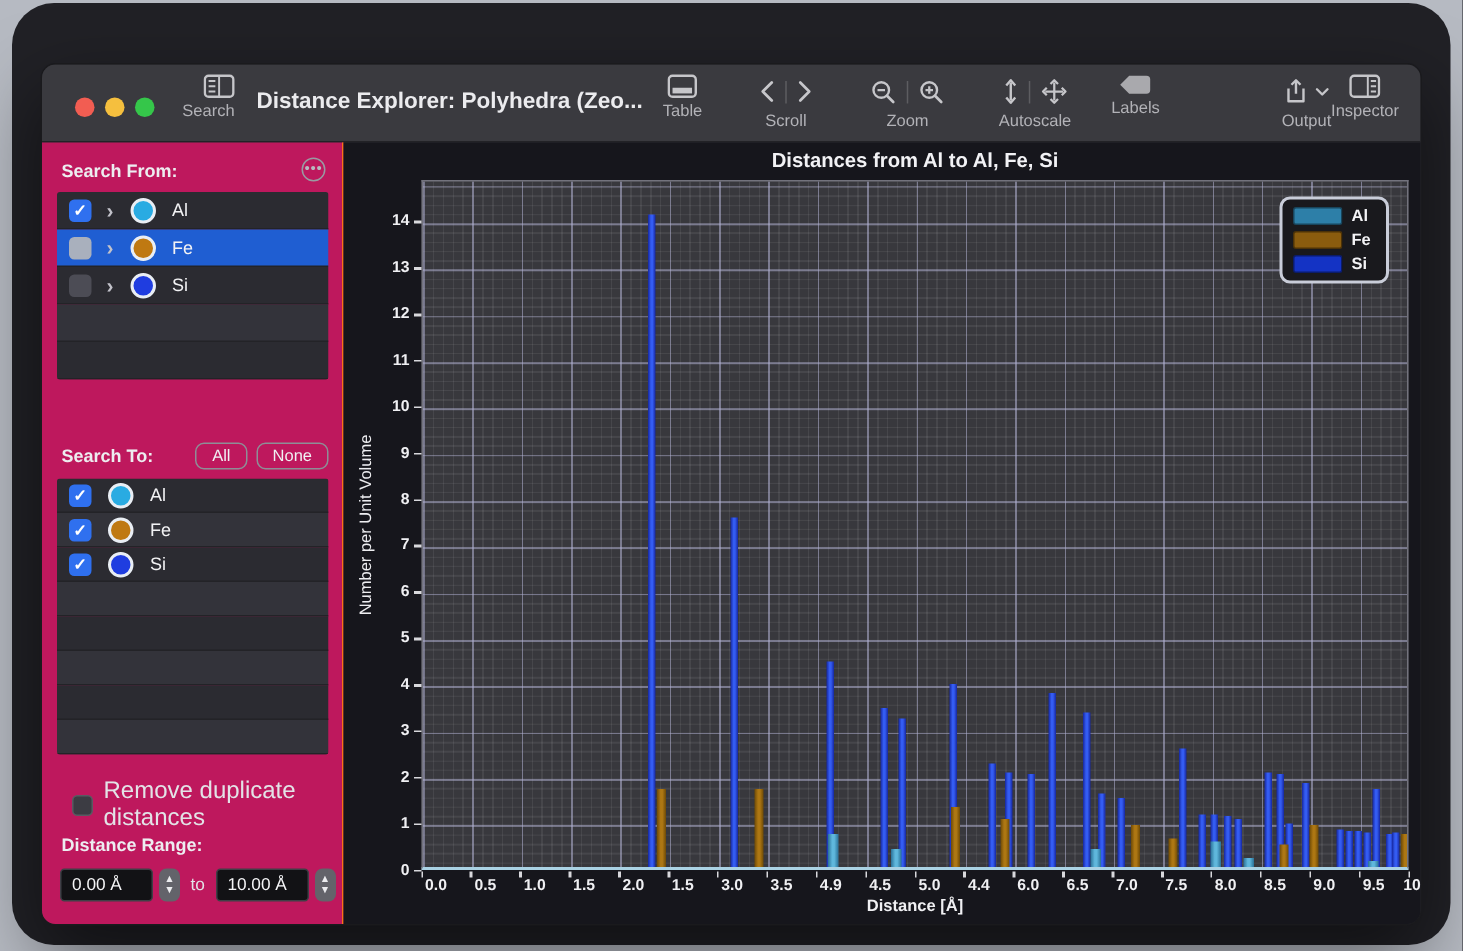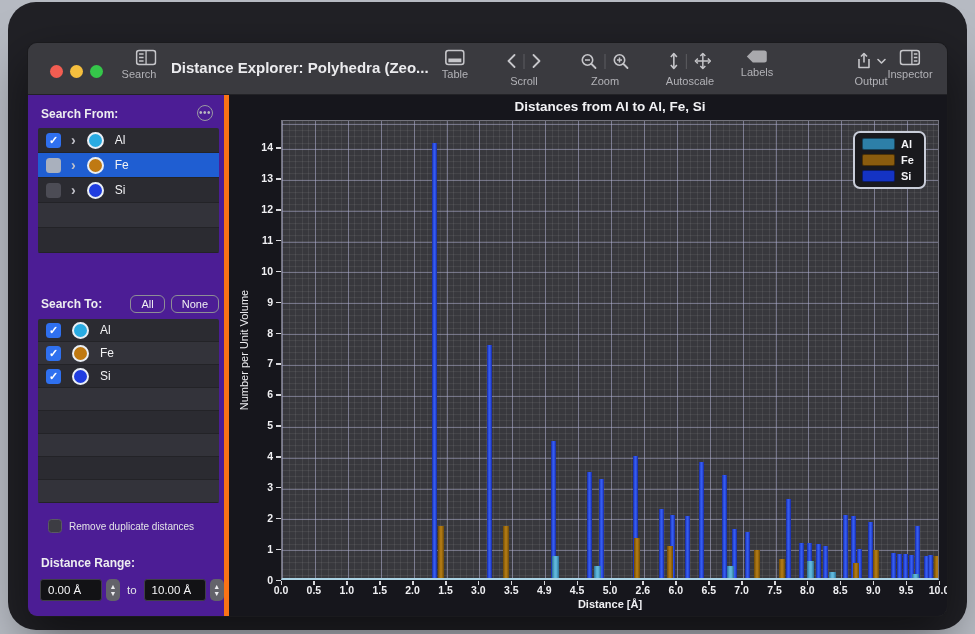--- a/index.html
+++ b/index.html
@@ -22,21 +22,21 @@
   .tl.green{ left:62px; background:#35c64a; }
   .tb-item { position:absolute; top:6px; display:flex; flex-direction:column; align-items:center; gap:2px; transform:translateX(-50%); }
   .tb-item svg { display:block; }
   .tb-label { font-size:11px; color:#b2b2b7; white-space:nowrap; }
   .win-title { position:absolute; left:143px; top:16px; font-size:15px; font-weight:700; color:#ebebee; white-space:nowrap; }
   .iconrow { display:flex; align-items:center; height:24px; }
   .iconsep { width:1px; height:15px; background:rgba(255,255,255,.18); margin:0 7px; }
 
   
   .content { flex:1; display:flex; min-height:0; }
-  .sidebar { width:201px; background:#4c1d95; border-right:5px solid #f97316; position:relative; flex:0 0 auto; }
+  .sidebar { width:201px; background:#be185d; border-right:1px solid #f97316; position:relative; flex:0 0 auto; }
   .chartpanel { flex:1; background:#16161c; position:relative; }
 
   
   .sec-label { position:absolute; left:13px; font-size:12px; font-weight:700; color:#ededf0; }
   .ellipsis-btn { position:absolute; right:11px; top:10px; width:16px; height:16px; border:1.5px solid #9a9aa2;
     border-radius:50%; color:#b9b9c0; font-size:10px; line-height:13px; text-align:center; letter-spacing:.5px; }
   .listbox { position:absolute; left:10px; width:181px; overflow:hidden; border-radius:2px; }
   .lrow { display:flex; align-items:center; border-bottom:1px solid #232327; }
   .lrow.dark { background:#2b2b31; } .lrow.light { background:#33333a; }
   .lrow.sel { background:#1f5ed2; }
@@ -46,21 +46,21 @@
   .cb.on-sel { background:#a9b0bd; }
   .cb.small { width:14px; height:14px; background:#3c3c43; border:1px solid #5a5a62; }
   .chev { color:#c2c2ca; font-size:14px; font-weight:700; margin-left:10px; line-height:1; }
   .elc { width:17px; height:17px; border-radius:50%; border:2px solid #e9eef4; margin-left:11px; flex:0 0 auto; }
   .rlabel { font-size:12px; color:#f2f2f4; margin-left:11px; }
   .pillbtn { border:1px solid #8e8e96; border-radius:6px; background:transparent; color:#f0f0f3;
     font-size:11px; padding:2px 10px; font-family:inherit; }
   .st-header { position:absolute; left:13px; display:flex; align-items:center; gap:8px; width:178px; }
   .st-header .btns { margin-left:auto; display:flex; gap:6px; }
   .rd-row { position:absolute; left:12px; display:flex; align-items:center; gap:7px; }
-  .rd-label { font-size:10px; color:#e3e3e7; }
+  .rd-label { font-size:16px; color:#e3e3e7; }
   .fieldrow { position:absolute; left:12px; display:flex; align-items:center; gap:4px; }
   .field { width:62px; height:22px; background:#121215; border:1px solid #3f3f46; border-radius:3px;
     color:#f5f5f7; font-size:11.5px; display:flex; align-items:center; padding-left:7px; }
   .stepper { width:14px; height:22px; background:#63636a; border-radius:5px; display:flex; flex-direction:column;
     align-items:center; justify-content:center; color:#ececef; font-size:7px; line-height:7px; }
   .toword { font-size:11.5px; color:#e3e3e7; margin:0 3px; }
 
   
   .chart-title { position:absolute; left:52px; width:658px; top:4px; text-align:center;
     font-size:13.5px; font-weight:600; color:#f2f2f5; }
@@ -68,21 +68,21 @@
     background-color:#38383d; border:1px solid #73737d; border-bottom:2px solid #aad2e4; overflow:hidden;
     background-image:
       repeating-linear-gradient(to right, rgba(176,176,212,.5) 0 1px, transparent 1px 32.9px),
       repeating-linear-gradient(to bottom, rgba(176,176,212,.5) 0 1px, transparent 1px 30.87px),
       repeating-linear-gradient(to right, rgba(255,255,255,.07) 0 1px, transparent 1px 6.58px),
       repeating-linear-gradient(to bottom, rgba(255,255,255,.07) 0 1px, transparent 1px 6.174px);
     background-position: 0 0, 0 27.9px, 0 0, 0 3.1px; }
   .bar { position:absolute; bottom:0; }
   .ytick-label { position:absolute; width:30px; text-align:right; font-size:10.5px; font-weight:700; color:#f0f0f3; left:14px; }
   .ytick-mark { position:absolute; width:5px; height:1.5px; background:#d8d8dc; left:47px; }
-  .xtick-label { position:absolute; width:34px; text-align:center; font-size:10.5px; font-weight:700; color:#f0f0f3; top:489px; }
+  .xtick-label { position:absolute; width:34px; text-align:right; font-size:10.5px; font-weight:700; color:#f0f0f3; top:489px; }
   .xtick-mark { position:absolute; width:1.5px; height:4px; background:#d8d8dc; top:486px; }
   .x-axis-title { position:absolute; left:52px; width:658px; top:503px; text-align:center;
     font-size:11px; font-weight:700; color:#f0f0f3; }
   .y-axis-title { position:absolute; left:15px; top:255px; transform:translate(-50%,-50%) rotate(-90deg);
     white-space:nowrap; font-size:11px; color:#eeeef1; }
   .legend { position:absolute; top:10px; right:12px; background:#19191d; border:2px solid #c9cdd9;
     border-radius:7px; padding:5px 7px; display:flex; flex-direction:column; gap:4px; }
   .leg-entry { display:flex; align-items:center; gap:6px; }
   .leg-swatch { width:33px; height:12px; border-radius:2px; border:1px solid rgba(0,0,0,.45); }
   .leg-label { font-size:11px; font-weight:700; color:#f3f3f6; width:16px; }
@@ -421,21 +421,21 @@
           <div class="xtick-label" style="left: 232.4px;">3.0</div>
           <div class="xtick-mark" style="left: 248.9px;"></div>
           <div class="xtick-label" style="left: 265.3px;">3.5</div>
           <div class="xtick-mark" style="left: 281.8px;"></div>
           <div class="xtick-label" style="left: 298.2px;">4.9</div>
           <div class="xtick-mark" style="left: 314.7px;"></div>
           <div class="xtick-label" style="left: 331.1px;">4.5</div>
           <div class="xtick-mark" style="left: 347.6px;"></div>
           <div class="xtick-label" style="left: 364px;">5.0</div>
           <div class="xtick-mark" style="left: 380.5px;"></div>
-          <div class="xtick-label" style="left: 396.9px;">2.6</div>
+          <div class="xtick-label" style="left: 396.9px;">4.4</div>
           <div class="xtick-mark" style="left: 413.4px;"></div>
           <div class="xtick-label" style="left: 429.8px;">6.0</div>
           <div class="xtick-mark" style="left: 446.3px;"></div>
           <div class="xtick-label" style="left: 462.7px;">6.5</div>
           <div class="xtick-mark" style="left: 479.2px;"></div>
           <div class="xtick-label" style="left: 495.6px;">7.0</div>
           <div class="xtick-mark" style="left: 512.1px;"></div>
           <div class="xtick-label" style="left: 528.5px;">7.5</div>
           <div class="xtick-mark" style="left: 545px;"></div>
           <div class="xtick-label" style="left: 561.4px;">8.0</div>

